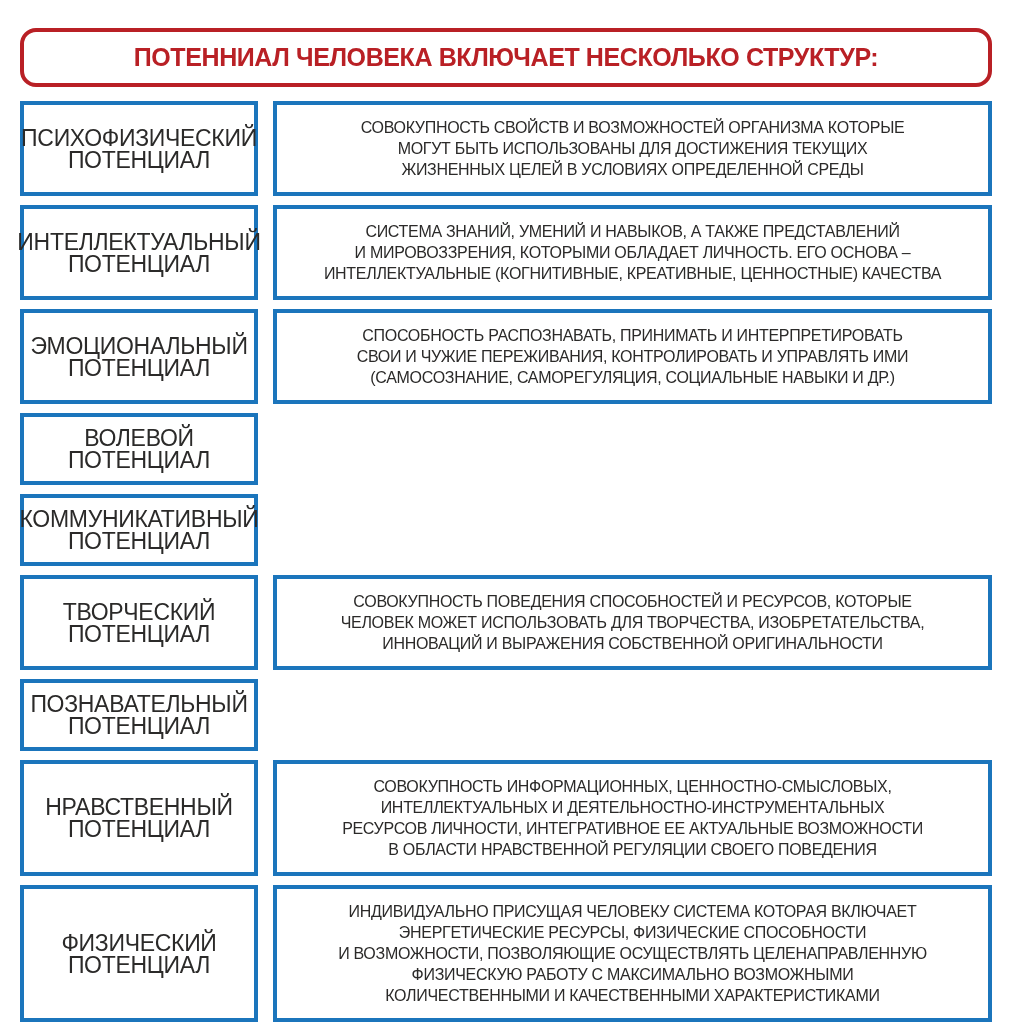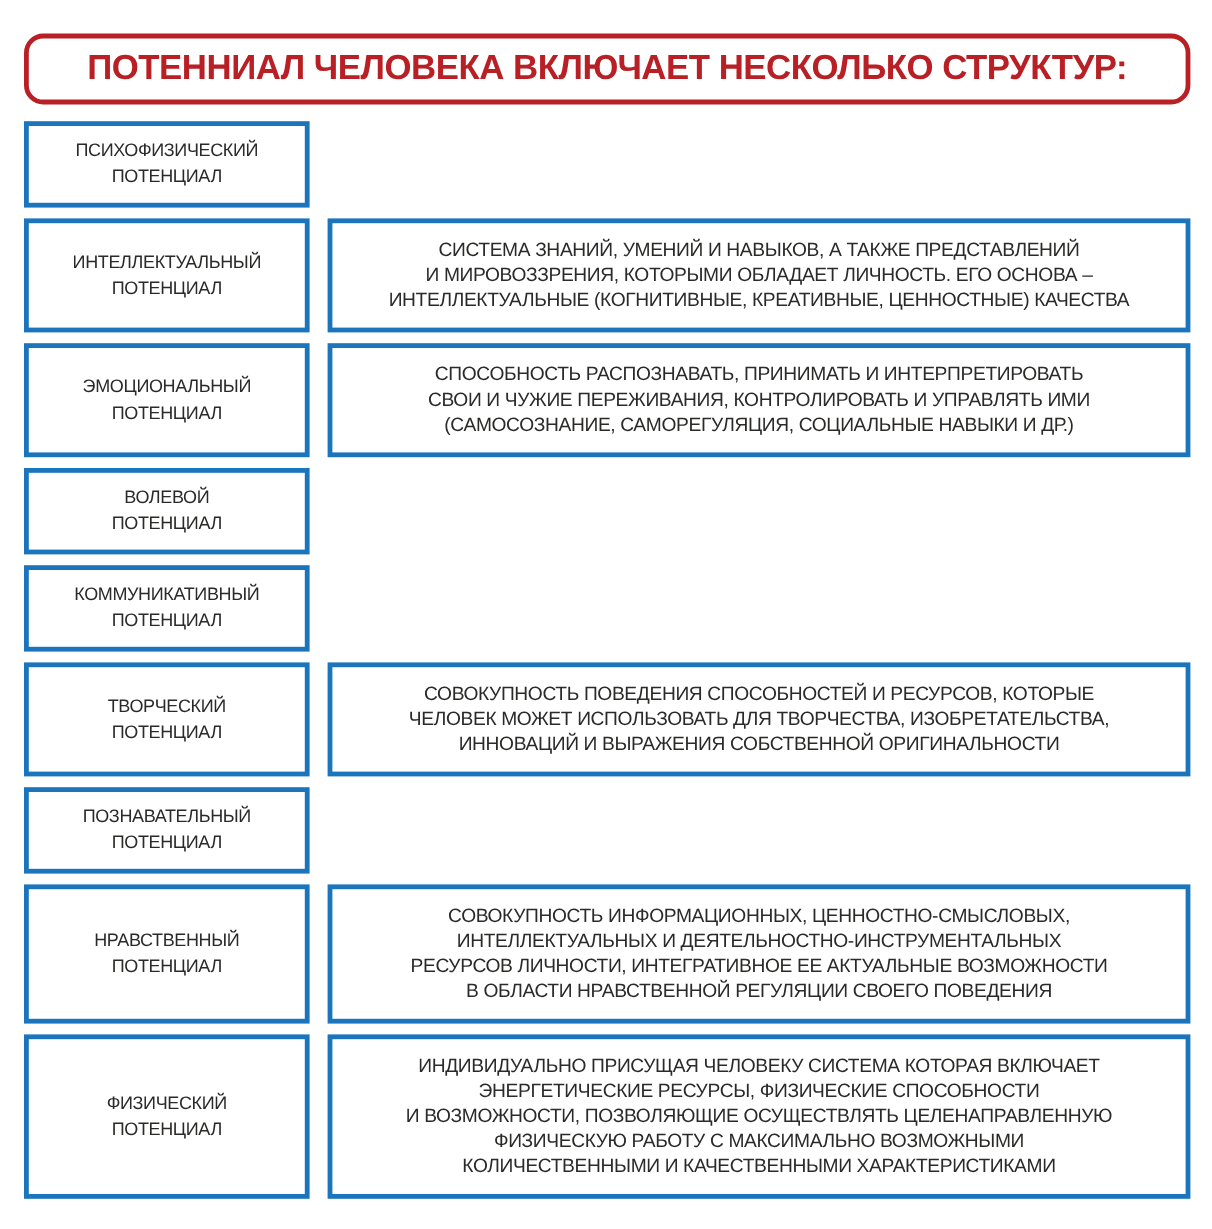--- a/index.html
+++ b/index.html
@@ -21,21 +21,21 @@
   }
   .title-banner {
     width: 972px; height: 59px;
     border: 4px solid var(--accent-red);
     border-radius: 16px;
     display: flex; align-items: center; justify-content: center;
     margin-bottom: 14px;
   }
   .title-banner .title-text {
     color: var(--accent-red);
-    font-size: 29px;
+    font-size: 25px;
     font-weight: bold;
     letter-spacing: -0.4px;
     text-align: center;
     white-space: nowrap;
   }
   .rows { display: flex; flex-direction: column; }
   .row {
     display: flex;
     align-items: stretch;
     margin-bottom: 9px;
@@ -49,21 +49,21 @@
     margin-right: 15px;
   }
   .desc-box {
     flex: 1 1 auto;
     border: 4px solid var(--border-blue);
     display: flex; align-items: center; justify-content: center;
     padding: 12px 14px;
   }
   .label-text {
     color: var(--text-dark);
-    font-size: 15px;
+    font-size: 23px;
     line-height: 22px;
     letter-spacing: -0.3px;
     text-align: center;
     white-space: pre-line;
   }
   .desc-text {
     color: var(--text-dark);
     font-size: 16px;
     line-height: 21px;
     letter-spacing: -0.3px;
@@ -78,20 +78,25 @@
 
   <div class="title-banner">
     <div class="title-text">ПОТЕННИАЛ ЧЕЛОВЕКА ВКЛЮЧАЕТ НЕСКОЛЬКО СТРУКТУР:</div>
   </div>
 
   <div class="rows" id="rows">
     <div class="row">
       <div class="label-box">
         <div class="label-text">ПСИХОФИЗИЧЕСКИЙ
 ПОТЕНЦИАЛ</div>
+      </div>
+      <div class="desc-box">
+        <div class="desc-text">СОВОКУПНОСТЬ СВОЙСТВ И ВОЗМОЖНОСТЕЙ ОРГАНИЗМА КОТОРЫЕ
+МОГУТ БЫТЬ ИСПОЛЬЗОВАНЫ ДЛЯ ДОСТИЖЕНИЯ ТЕКУЩИХ
+ЖИЗНЕННЫХ ЦЕЛЕЙ В УСЛОВИЯХ ОПРЕДЕЛЕННОЙ СРЕДЫ</div>
       </div>
     </div>
 
     <div class="row">
       <div class="label-box">
         <div class="label-text">ИНТЕЛЛЕКТУАЛЬНЫЙ
 ПОТЕНЦИАЛ</div>
       </div>
       <div class="desc-box">
         <div class="desc-text">СИСТЕМА ЗНАНИЙ, УМЕНИЙ И НАВЫКОВ, А ТАКЖЕ ПРЕДСТАВЛЕНИЙ

